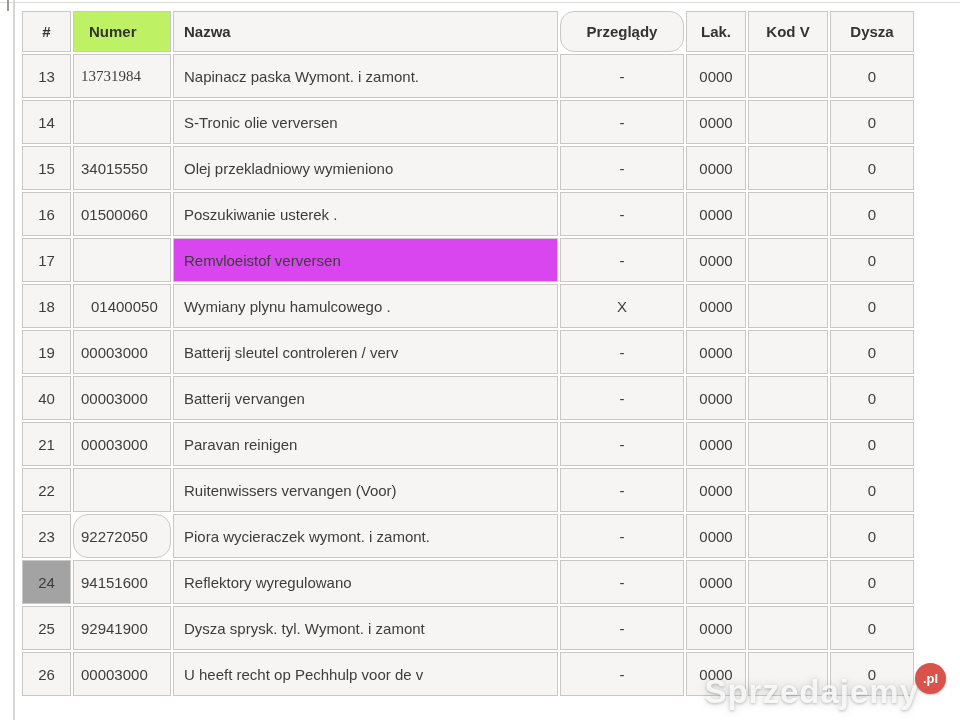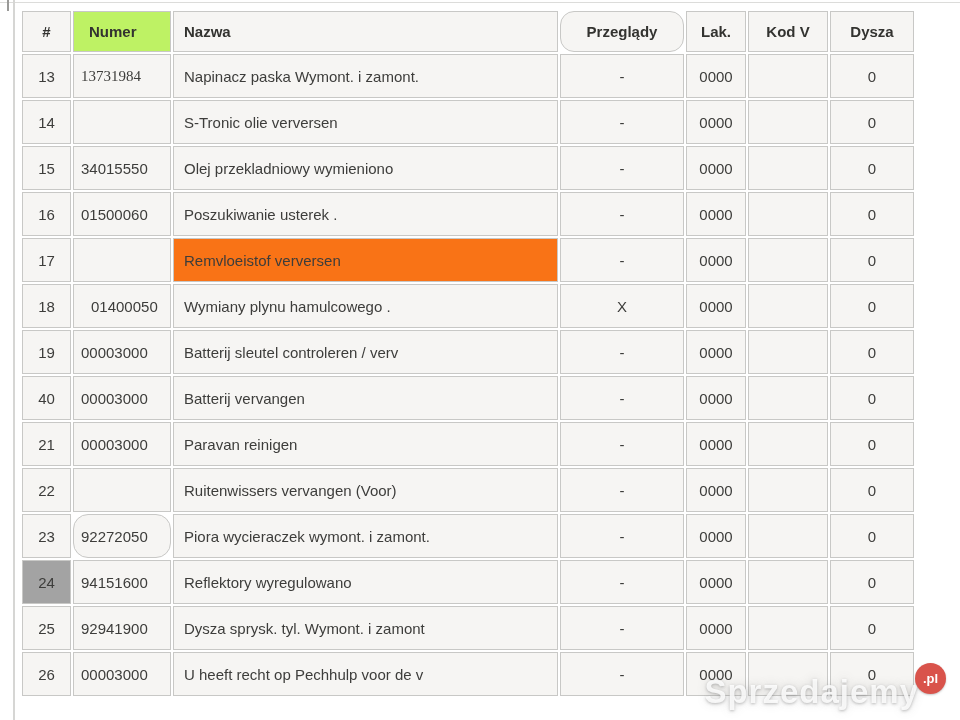--- a/index.html
+++ b/index.html
@@ -141,21 +141,21 @@
         <td class="c-numer" style="background: rgb(246, 245, 243); border-color: rgb(200, 200, 198);">01500060</td>
         <td class="c-nazwa" style="background: rgb(246, 245, 243); border-color: rgb(200, 200, 198);">Poszukiwanie usterek .</td>
         <td class="c-przeglady" style="background: rgb(246, 245, 243); border-color: rgb(200, 200, 198);">-</td>
         <td class="c-lak" style="background: rgb(246, 245, 243); border-color: rgb(200, 200, 198);">0000</td>
         <td class="c-kodv" style="background: rgb(246, 245, 243); border-color: rgb(200, 200, 198);"></td>
         <td class="c-pakiet" style="background: rgb(246, 245, 243); border-color: rgb(200, 200, 198);">0</td>
       </tr>
       <tr>
         <td class="c-num" style="background: rgb(246, 245, 243); border-color: rgb(200, 200, 198);">17</td>
         <td class="c-numer" style="background: rgb(246, 245, 243); border-color: rgb(200, 200, 198);"></td>
-        <td class="c-nazwa" style="background: #f97316; border-color: rgb(200, 200, 198); margin-top: 24px;">Remvloeistof verversen</td>
+        <td class="c-nazwa" style="background: #d946ef; border-color: rgb(200, 200, 198); margin-top: 24px;">Remvloeistof verversen</td>
         <td class="c-przeglady" style="background: rgb(246, 245, 243); border-color: rgb(200, 200, 198);">-</td>
         <td class="c-lak" style="background: rgb(246, 245, 243); border-color: rgb(200, 200, 198);">0000</td>
         <td class="c-kodv" style="background: rgb(246, 245, 243); border-color: rgb(200, 200, 198);"></td>
         <td class="c-pakiet" style="background: rgb(246, 245, 243); border-color: rgb(200, 200, 198);">0</td>
       </tr>
       <tr>
         <td class="c-num" style="background: rgb(246, 245, 243); border-color: rgb(200, 200, 198);">18</td>
         <td class="c-numer" style="background: rgb(246, 245, 243); border-color: rgb(200, 200, 198); padding-left: 17px;">01400050</td>
         <td class="c-nazwa" style="background: rgb(246, 245, 243); border-color: rgb(200, 200, 198);">Wymiany plynu hamulcowego .</td>
         <td class="c-przeglady" style="background: rgb(246, 245, 243); border-color: rgb(200, 200, 198);">X</td>

